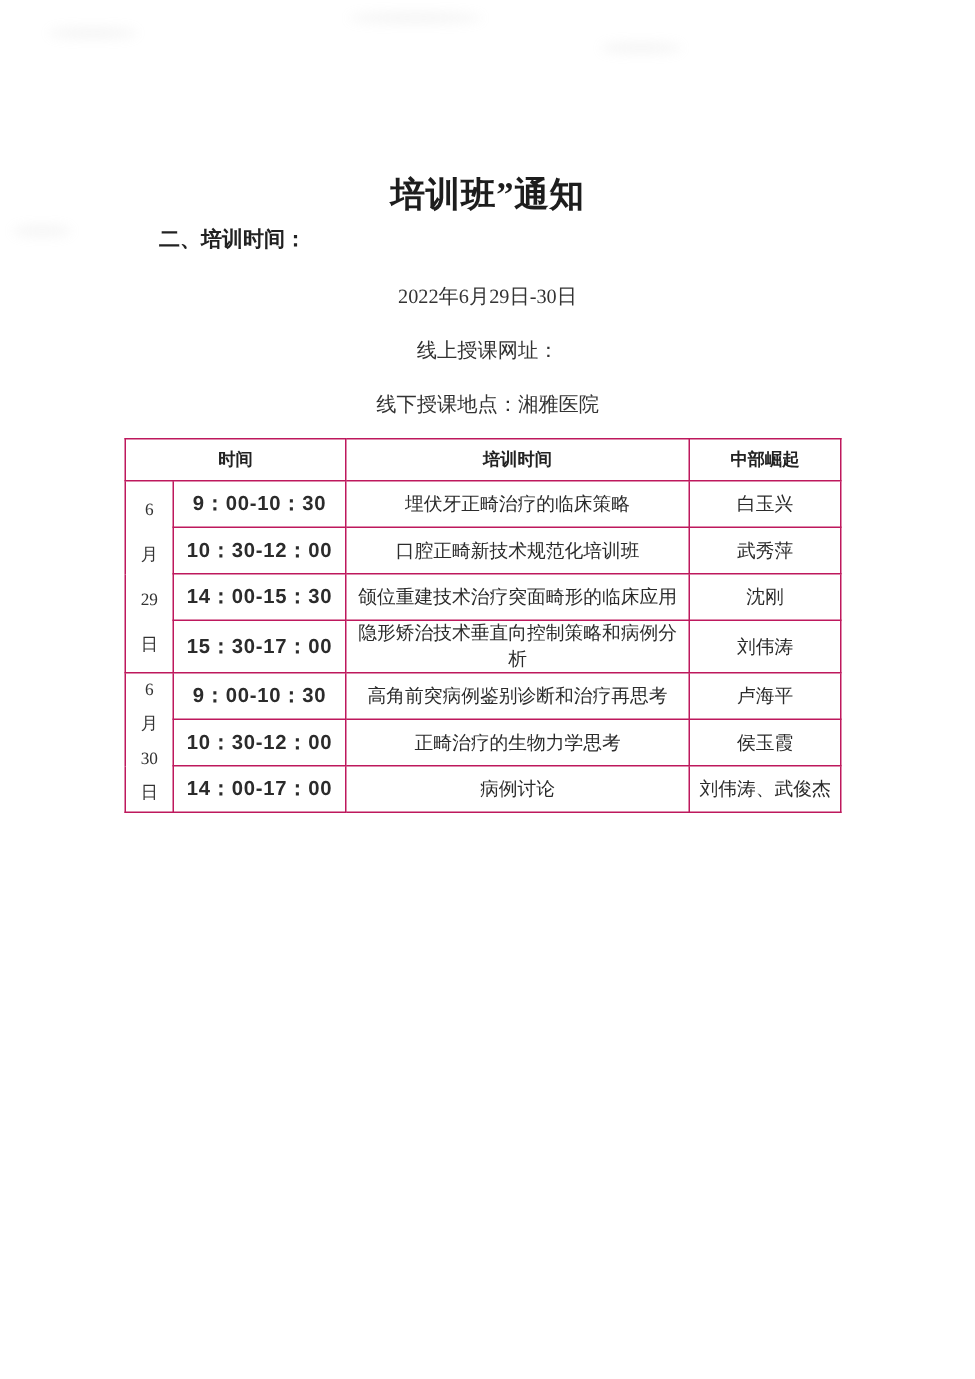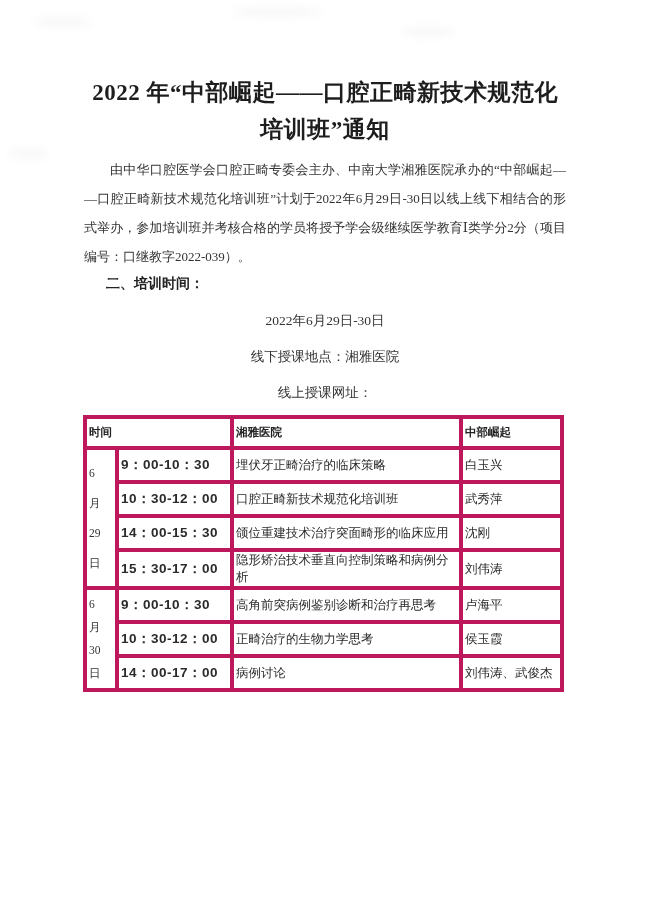--- a/index.html
+++ b/index.html
@@ -44,22 +44,22 @@
     color:#3a45c8;text-decoration:underline;
     letter-spacing:.2px;display:block;
   }
   .schedule{margin:14px 0 0 -1px;}
   table{border-collapse:collapse;table-layout:fixed;width:477px;}
   col.c-date{width:32px;}
   col.c-time{width:115px;}
   col.c-content{width:229px;}
   col.c-expert{width:101px;}
   td{
-    border:4px solid #be185d;
-    vertical-align:middle;
+    border:1px solid #be185d;
+    text-align:center;vertical-align:middle;
     padding:0 2px;overflow:hidden;
   }
   thead td{height:27px;font-size:11.5px;font-weight:700;color:#222;}
   tbody td{height:30px;font-size:12.5px;color:#2b2b2b;}
   td.t-time{
     font-family:"Liberation Sans","DejaVu Sans",sans-serif;
     font-weight:600;font-size:13.5px;letter-spacing:.5px;
   }
   td.t-date{
     font-size:11.5px;white-space:pre-line;color:#333;
@@ -75,52 +75,46 @@
 <div class="page">
 
   <div class="artifact" style="left:32px;top:18px;width:60px;height:8px;"></div>
   <div class="artifact" style="left:232px;top:8px;width:90px;height:8px;"></div>
   <div class="artifact" style="left:400px;top:28px;width:55px;height:8px;"></div>
   <div class="artifact" style="left:8px;top:150px;width:40px;height:8px;"></div>
 
   <div class="doc">
 
     <h1 class="title">
-      <span>2022 年“中部崛起——口腔正畸新技术规范化</span><br>
+      <br>
       <span>培训班”通知</span>
     </h1>
 
 
-    <div class="para">
-      <div class="para-line first">由中华口腔医学会口腔正畸专委会主办、中南大学湘雅医院承办的“中部崛起—</div>
-      <div class="para-line">—口腔正畸新技术规范化培训班”计划于2022年6月29日-30日以线上线下相结合的形</div>
-      <div class="para-line">式举办，参加培训班并考核合格的学员将授予学会级继续医学教育Ⅰ类学分2分（项目</div>
-      <div class="para-line last">编号：口继教字2022-039）。</div>
-    </div>
 
     <div class="h2 sp">二、培训时间：</div>
     <div class="body-line">2022年6月29日-30日</div>
 
+    <div class="body-line">线上授课网址：</div>
     <div class="body-line">线下授课地点：湘雅医院</div>
-    <div class="body-line">线上授课网址：</div>
 
 
 
     <div class="schedule">
       <table>
         <colgroup>
           <col class="c-date">
             <col class="c-time">
             <col class="c-content">
             <col class="c-expert">
         </colgroup>
         <thead>
           <tr>
             <td colspan="2">时间</td>
-            <td>湘雅医院</td>
+            <td>培训时间</td>
             <td>中部崛起</td>
           </tr>
         </thead>
         <tbody>
           <tr>
             <td rowspan="4" class="t-date g1">6
 月
 29
 日</td>
             <td class="t-time">9：00-10：30</td>

